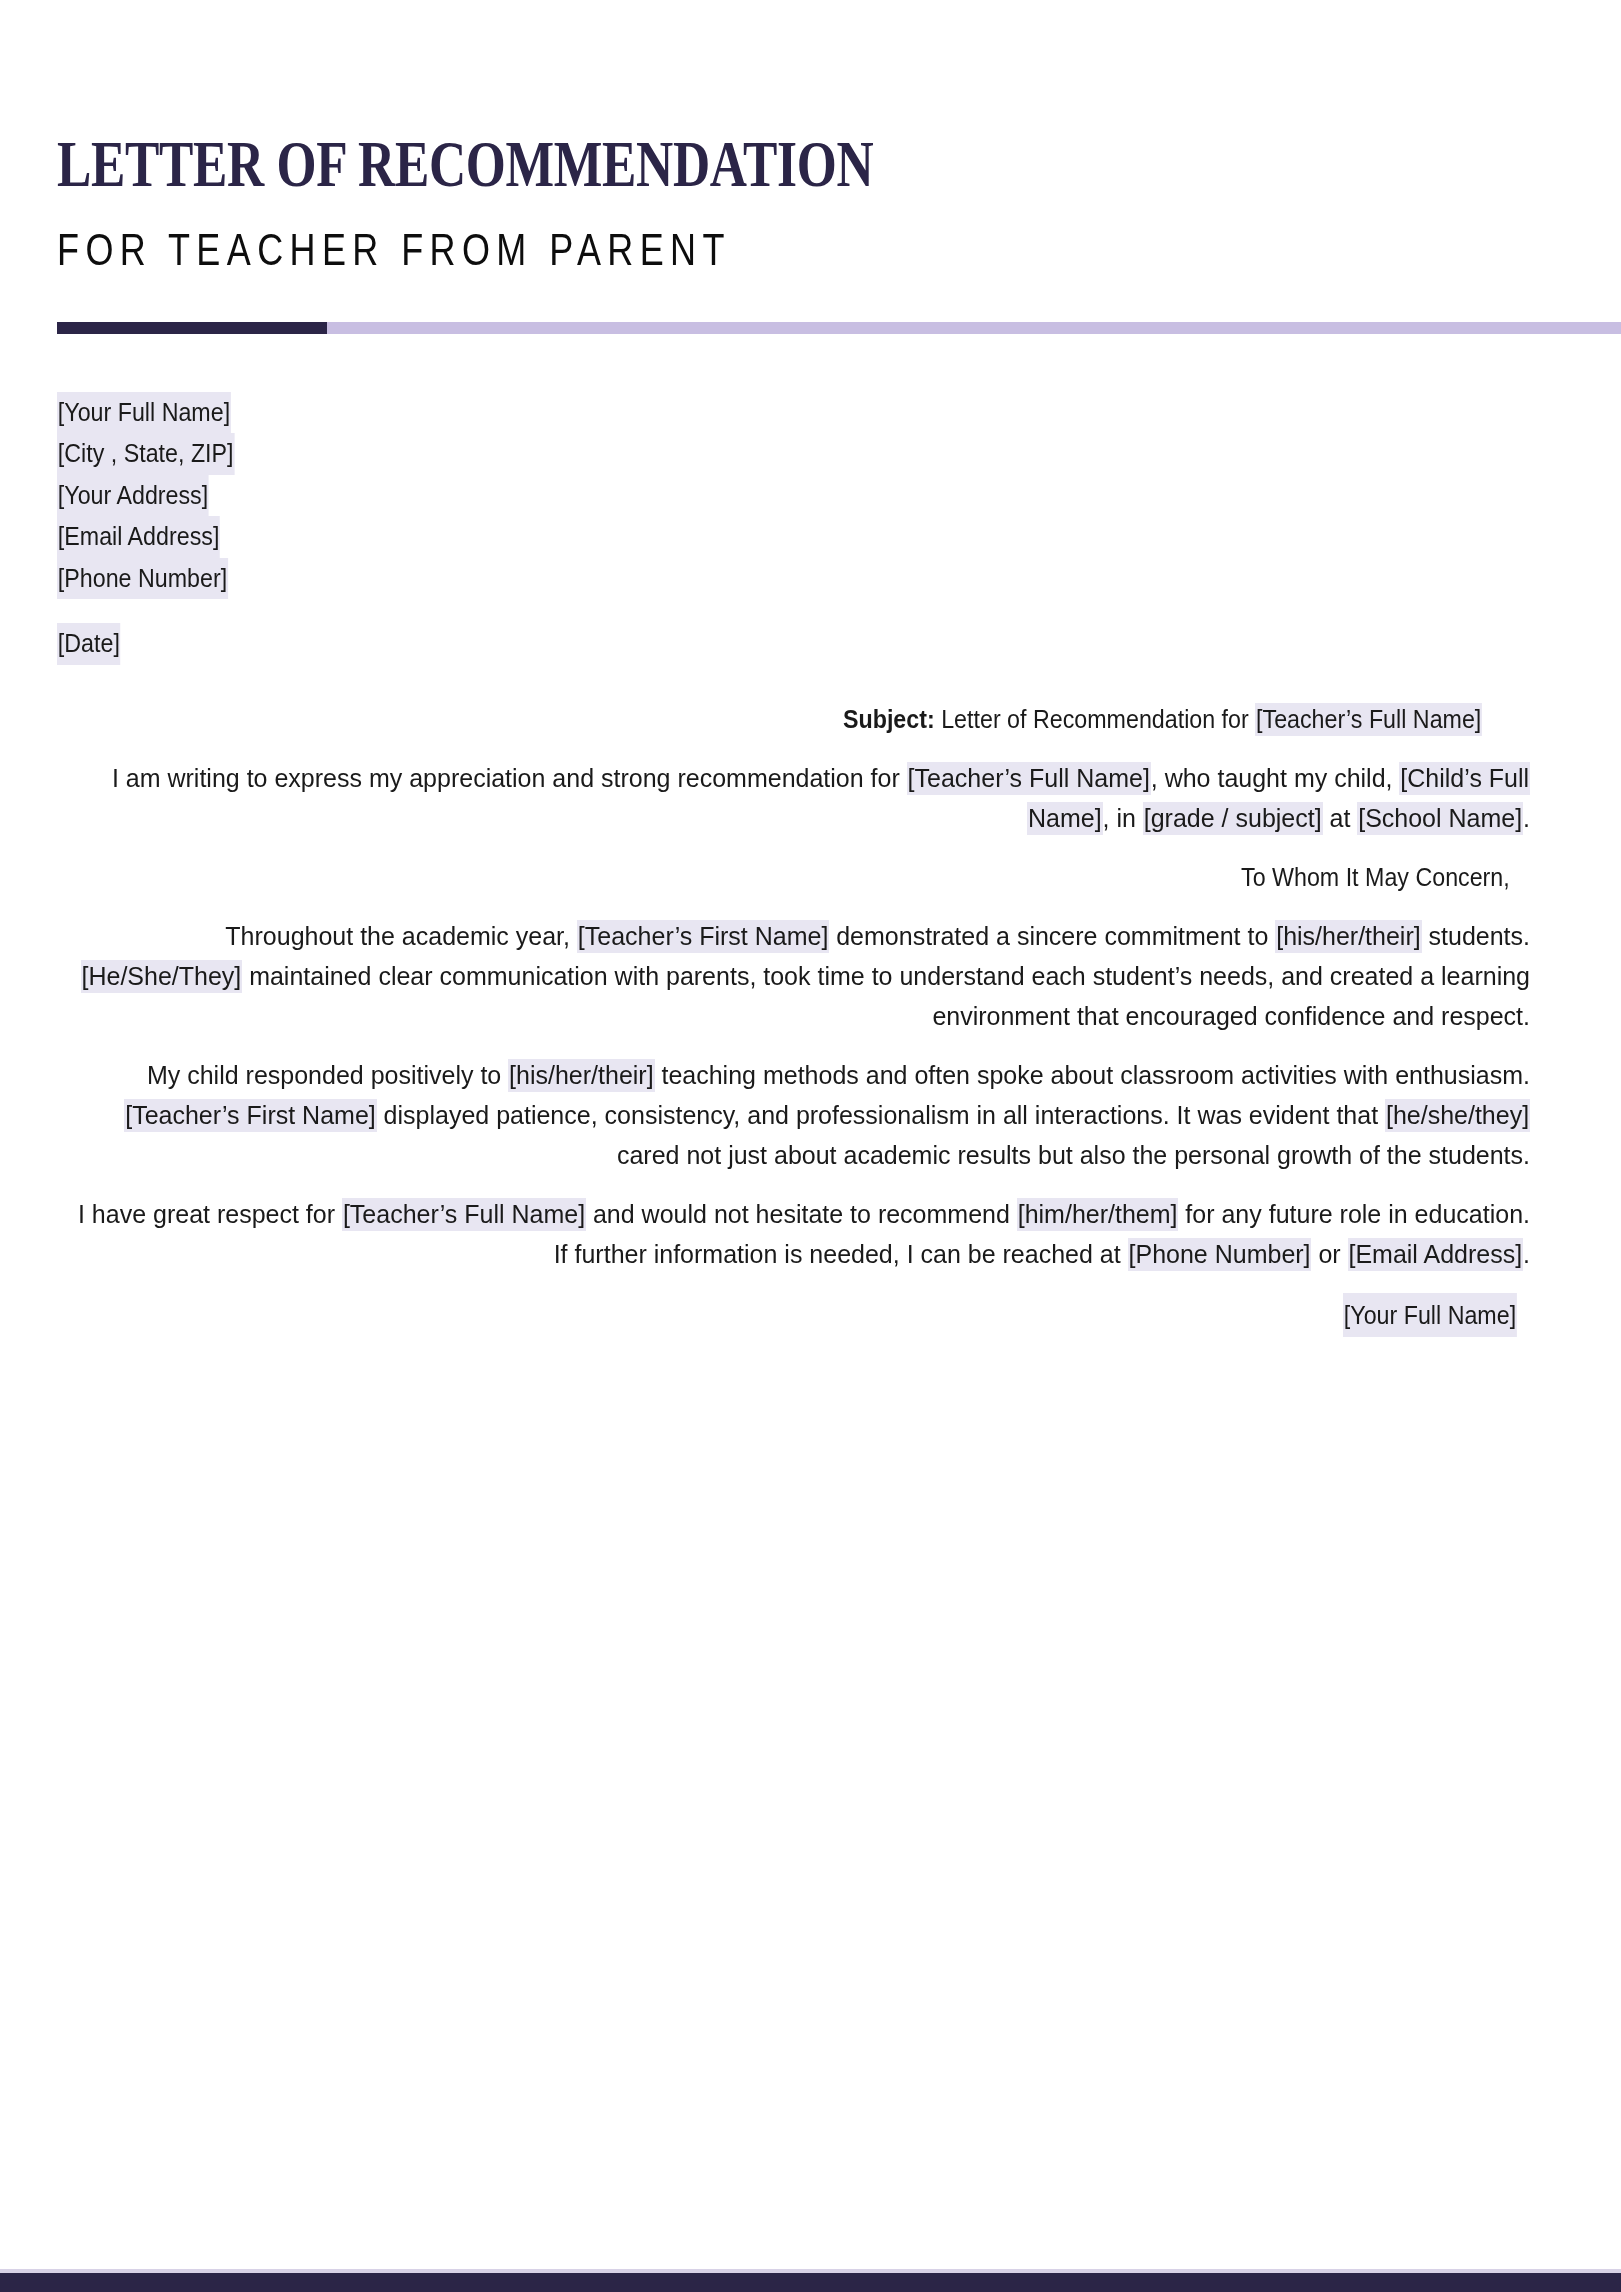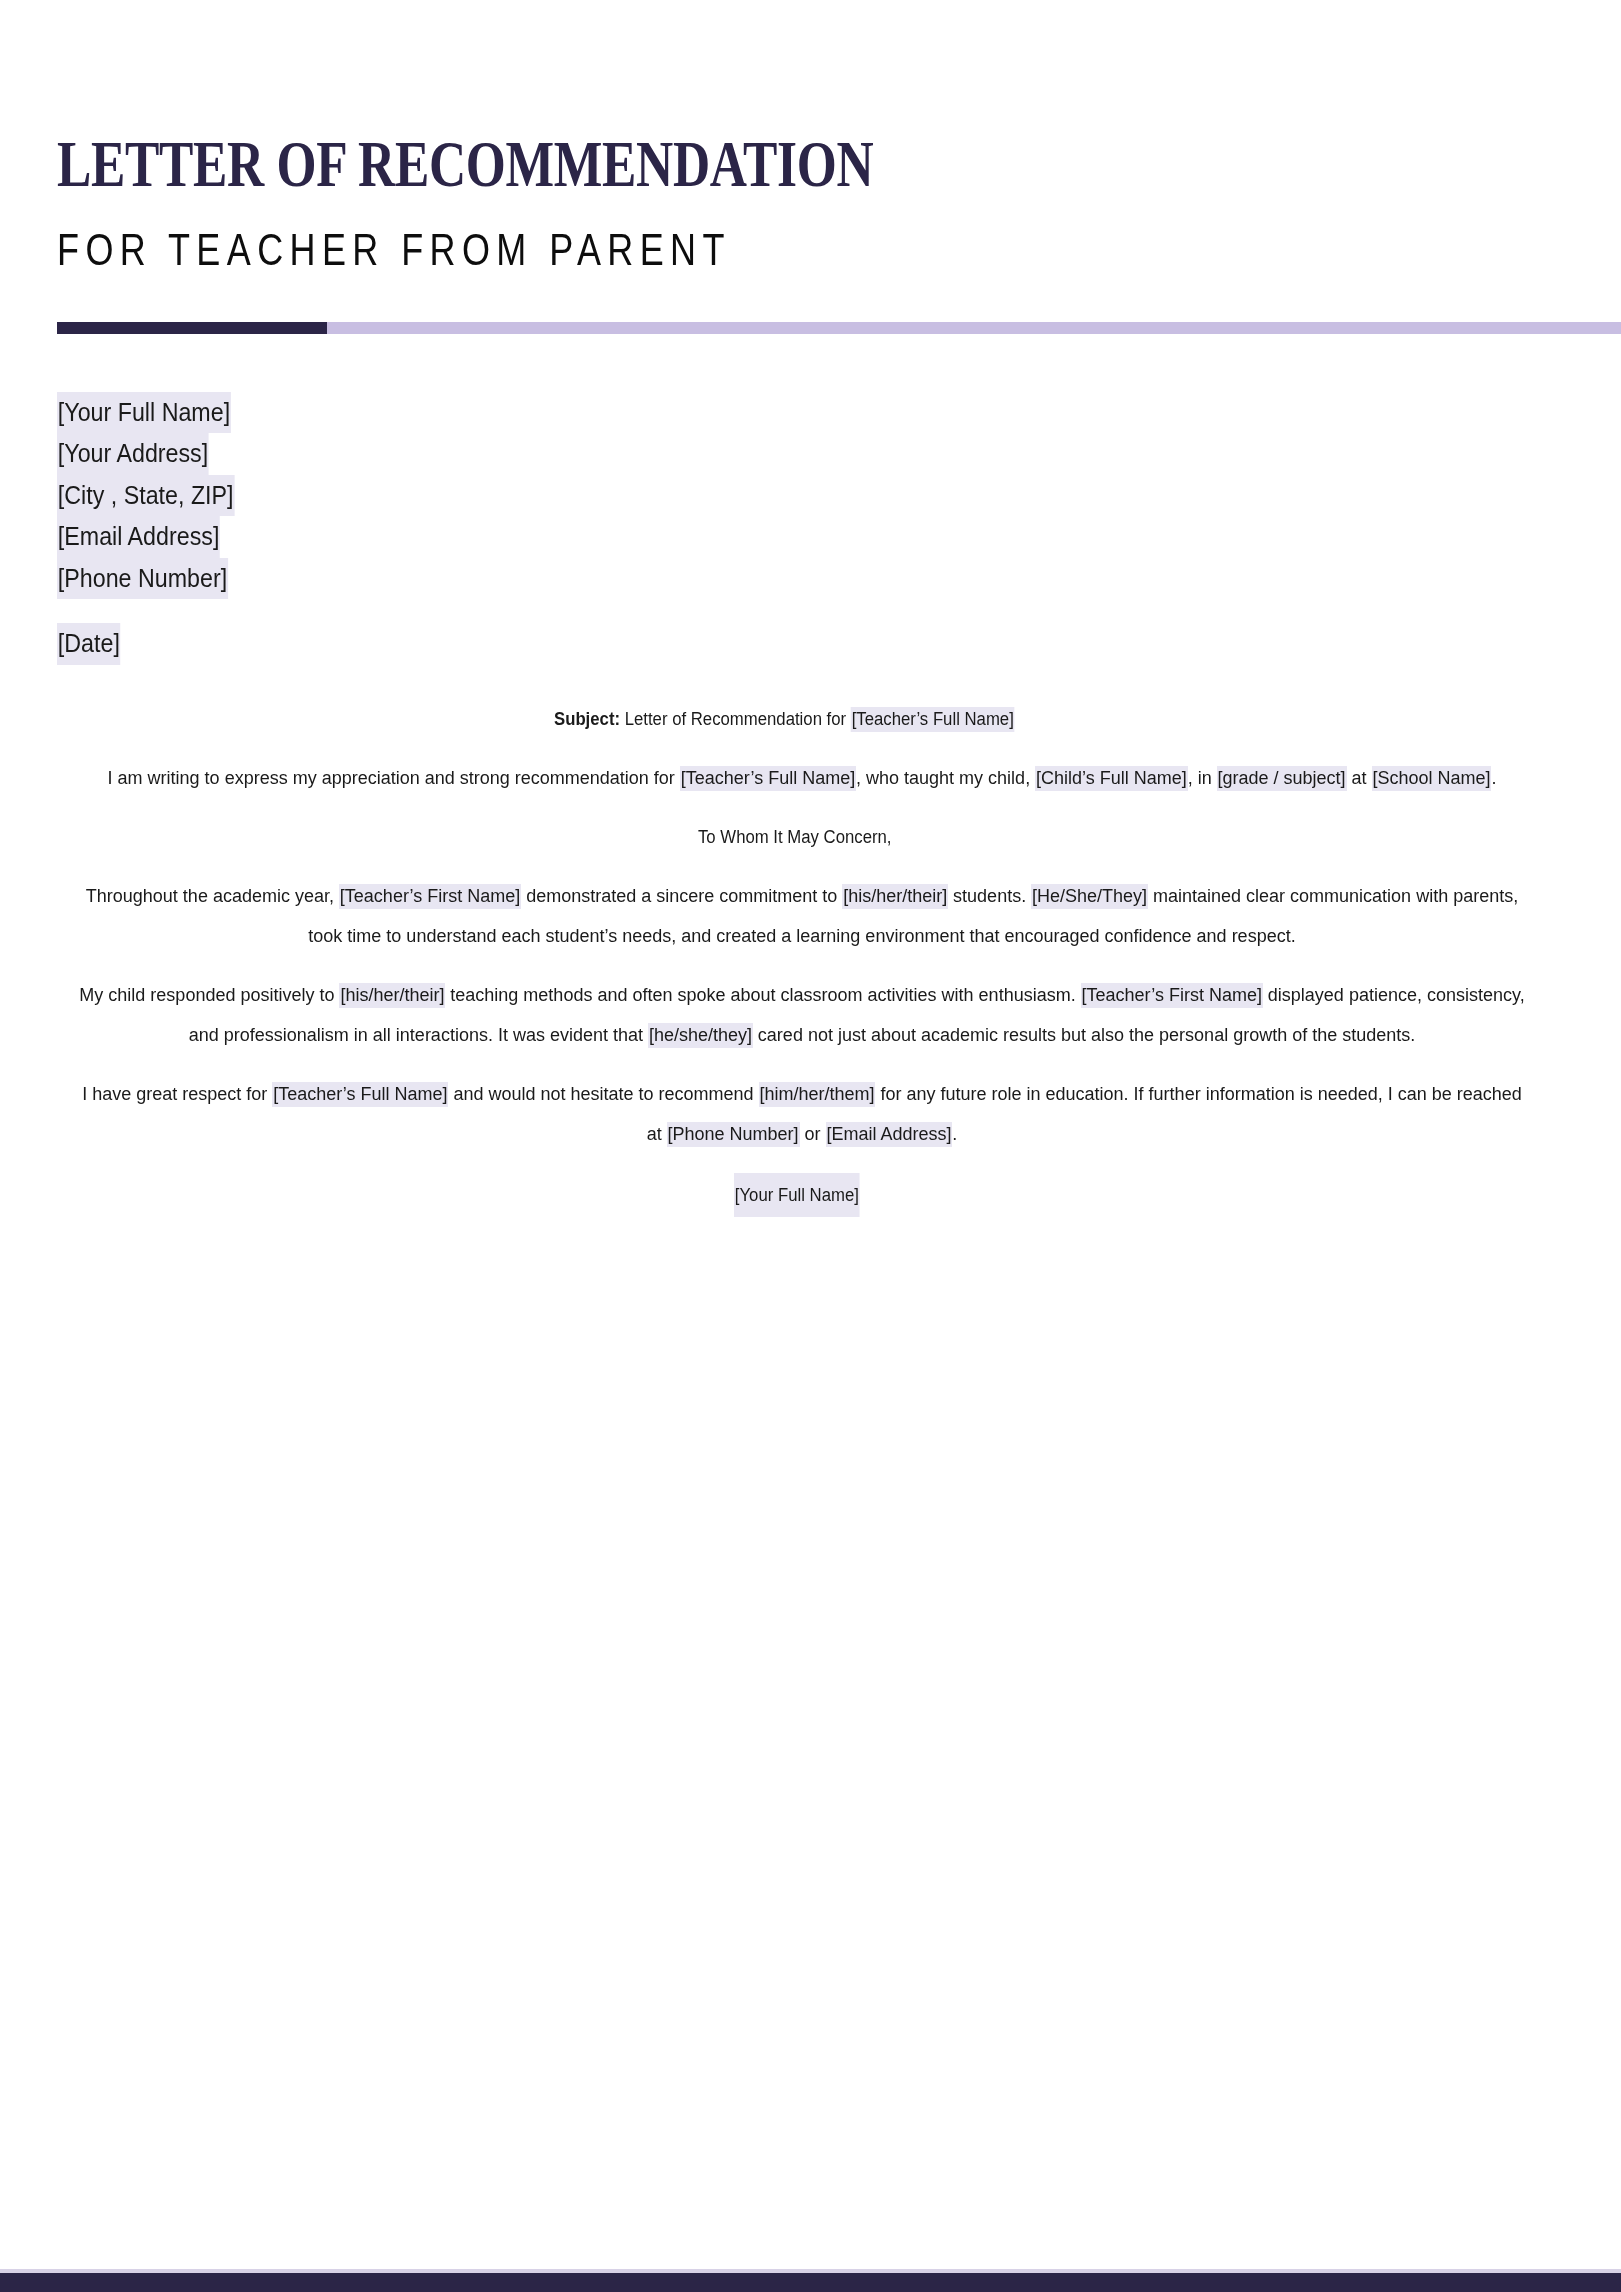--- a/index.html
+++ b/index.html
@@ -95,25 +95,25 @@
     line-height: 37px;
     color: #1a1a1a;
     margin: 0;
     white-space: nowrap;
   }
 
   .spacer-sm { height: 24px; }
   .spacer-md { height: 34px; }
 
   .para {
-    font-size: 18px;
+    font-size: 25px;
     line-height: 40px;
     color: #1a1a1a;
     margin: 0 0 19px 17px;
-    text-align: center;
+    text-align: right;
   }
 
   .label-strong { font-weight: 700; }
 
   .hl {
     background: #e8e6f2;
     padding: 1.8px 0.9px 2.7px 0.9px;
     box-decoration-break: clone;
     -webkit-box-decoration-break: clone;
   }
@@ -153,22 +153,22 @@
     <h2 class="doc-subtitle">FOR TEACHER FROM PARENT</h2>
     <div class="rule">
       <div class="rule-accent"></div>
     </div>
   </div>
 
   <div class="body-area">
 
     <div>
       <p class="addr-line"><span class="hl narrow">[Your Full Name]</span></p>
+      <p class="addr-line"><span class="hl narrow">[City , State, ZIP]</span></p>
       <p class="addr-line"><span class="hl narrow">[Your Address]</span></p>
-      <p class="addr-line"><span class="hl narrow">[City , State, ZIP]</span></p>
       <p class="addr-line"><span class="hl narrow">[Email Address]</span></p>
       <p class="addr-line"><span class="hl narrow">[Phone Number]</span></p>
     </div>
 
     <div class="spacer-sm"></div>
 
     <p class="addr-line"><span class="hl narrow">[Date]</span></p>
 
     <div class="spacer-md"></div>
 

